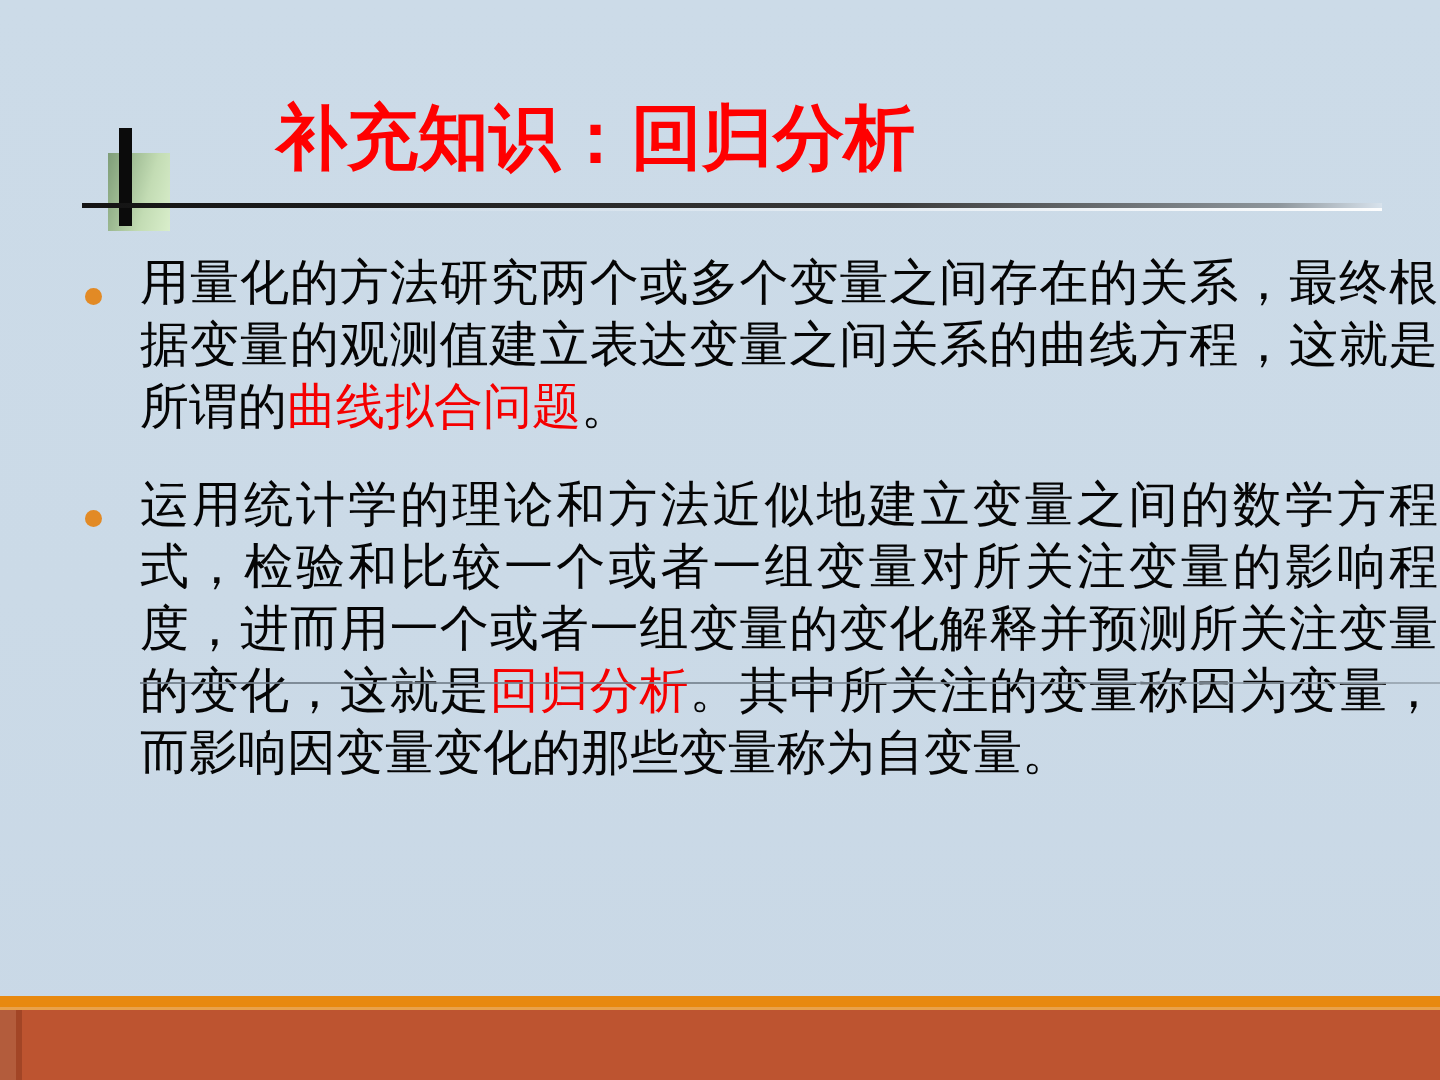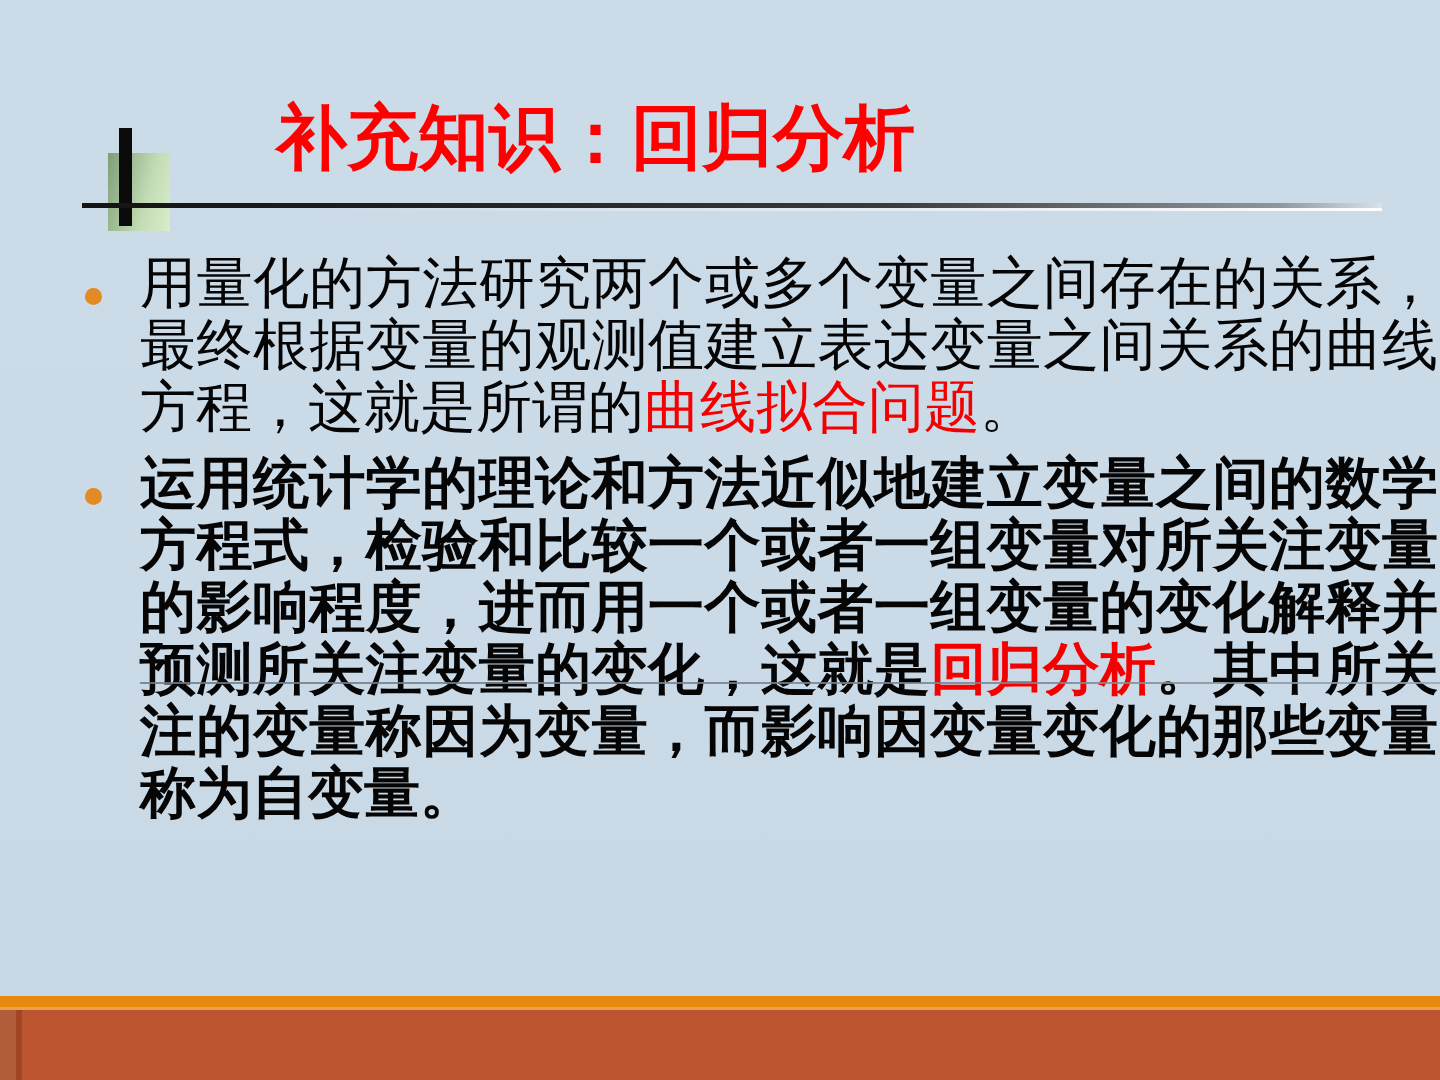--- a/index.html
+++ b/index.html
@@ -91,21 +91,21 @@
     position: absolute;
     left: 85px;
     top: 36px;
     width: 17px;
     height: 17px;
     border-radius: 50%;
     background: #e28a25;
   }
   .para-text {
     font-family: "Liberation Serif", "DejaVu Serif", serif;
-    font-size: 56px;
+    font-size: 49px;
     line-height: 62px;
     color: #050505;
     text-align: justify;
     text-align-last: left;
     width: 1298px;
     word-break: break-all;
   }
   .hl {
     color: #f50000;
   }
@@ -177,21 +177,21 @@
 
   <div class="body-area">
 
     <div class="para">
       <span class="bullet"></span>
       <div class="para-text">
         <span>用量化的方法研究两个或多个变量之间存在的关系，最终根据变量的观测值建立表达变量之间关系的曲线方程，这就是所谓的</span><span class="hl">曲线拟合问题</span><span>。</span>
       </div>
     </div>
 
-    <div class="para" style="margin-top:14px;font-weight:bold;">
+    <div class="para" style="margin-top:36px;">
       <span class="bullet"></span>
       <div class="para-text">
         <span>运用统计学的理论和方法近似地建立变量之间的数学方程式，检验和比较一个或者一组变量对所关注变量的影响程度，进而用一个或者一组变量的变化解释并预测所关注变量的变化，这就是</span><span class="hl">回归分析</span><span>。其中所关注的变量称因为变量，而影响因变量变化的那些变量称为自变量。</span>
       </div>
     </div>
 
   </div>
 
   <div class="hairline"></div>
 

